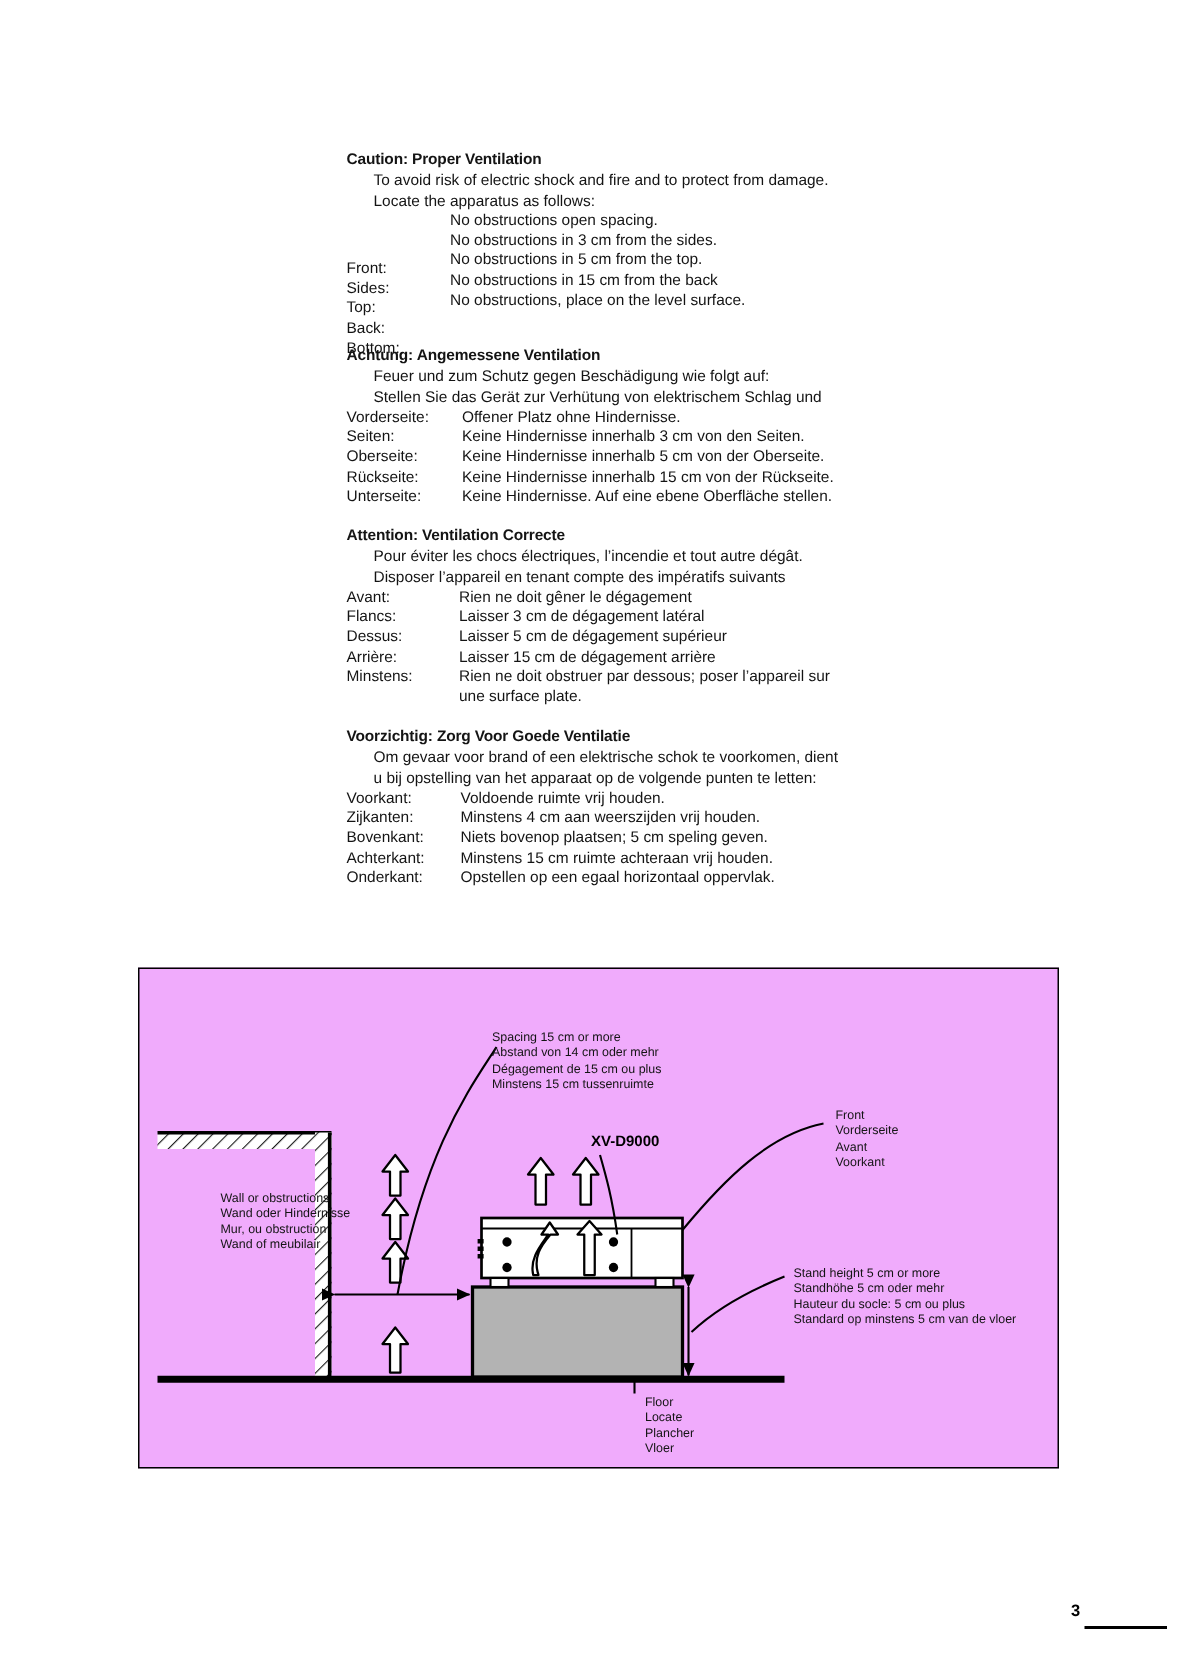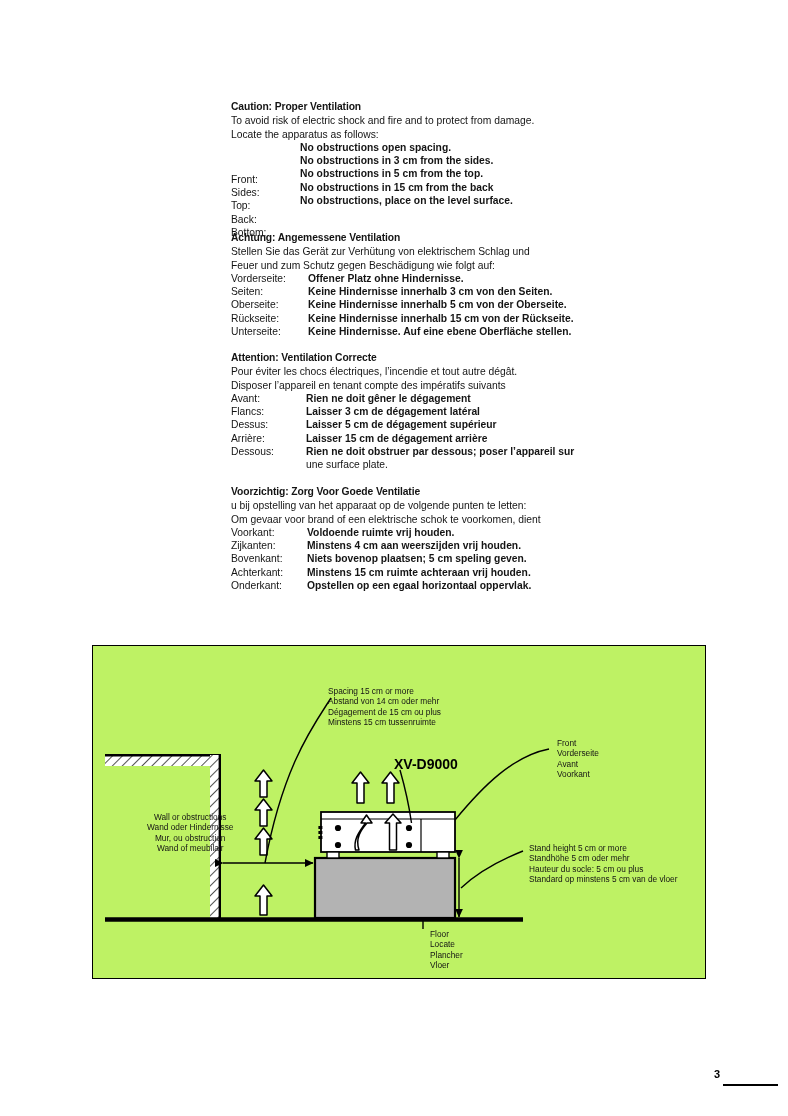--- a/index.html
+++ b/index.html
@@ -35,72 +35,71 @@
   .sec-de { top: 231px; }
   .sec-fr { top: 351px; }
   .sec-nl { top: 485px; }
 
   .sec-title {
     font-weight: bold;
     font-size: 10.3px;
     letter-spacing: -0.1px;
     margin-bottom: 1px;
   }
-  .sec-line { display: block; }
+  .sec-line { display: block; margin-left: 18px; }
   .row {
     display: block;
     position: relative;
     height: 13.3px;
   }
   .row .k {
     display: inline-block;
     vertical-align: top;
   }
   .row .v {
     display: inline-block;
     vertical-align: top;
-    font-weight: bold;
   }
   
   .sec-en .row .k { width: 69px; margin-top: 32px; }
   .sec-de .row .k { width: 77px; }
   .sec-fr .row .k { width: 75px; }
   .sec-nl .row .k { width: 76px; }
   .cont { display: block; padding-left: 75px; }
 
   
   .diagram {
     position: absolute;
     left: 92px;
     top: 645px;
     width: 614px;
     height: 334px;
     border: 1.6px solid #000;
     box-sizing: border-box;
-    background: #bef264;
+    background: #f0abfc;
   }
   .dg {
     position: absolute;
     left: 0; top: 0;
     width: 614px;
     height: 334px;
   }
 
   
   .dlabel {
     position: absolute;
     font-size: 8.3px;
     line-height: 10.4px;
     color: #141414;
     white-space: nowrap;
   }
   .dlabel span { display: block; }
   .dmodel {
     position: absolute;
-    font-size: 14px;
+    font-size: 10px;
     font-weight: bold;
     color: #000;
     white-space: nowrap;
     text-align: right;
   }
 
   
   .pagenum {
     position: absolute;
     left: 714px;
@@ -129,45 +128,45 @@
     <span class="sec-line">Locate the apparatus as follows:</span>
     <span class="row"><span class="k">Front:</span><span class="v">No obstructions open spacing.</span></span>
     <span class="row"><span class="k">Sides:</span><span class="v">No obstructions in 3 cm from the sides.</span></span>
     <span class="row"><span class="k">Top:</span><span class="v">No obstructions in 5 cm from the top.</span></span>
     <span class="row"><span class="k">Back:</span><span class="v">No obstructions in 15 cm from the back</span></span>
     <span class="row"><span class="k">Bottom:</span><span class="v">No obstructions, place on the level surface.</span></span>
   </div>
 
   <div class="txt-section sec-de">
     <div class="sec-title">Achtung: Angemessene Ventilation</div>
+    <span class="sec-line">Feuer und zum Schutz gegen Beschädigung wie folgt auf:</span>
     <span class="sec-line">Stellen Sie das Gerät zur Verhütung von elektrischem Schlag und</span>
-    <span class="sec-line">Feuer und zum Schutz gegen Beschädigung wie folgt auf:</span>
     <span class="row"><span class="k">Vorderseite:</span><span class="v">Offener Platz ohne Hindernisse.</span></span>
     <span class="row"><span class="k">Seiten:</span><span class="v">Keine Hindernisse innerhalb 3 cm von den Seiten.</span></span>
     <span class="row"><span class="k">Oberseite:</span><span class="v">Keine Hindernisse innerhalb 5 cm von der Oberseite.</span></span>
     <span class="row"><span class="k">Rückseite:</span><span class="v">Keine Hindernisse innerhalb 15 cm von der Rückseite.</span></span>
     <span class="row"><span class="k">Unterseite:</span><span class="v">Keine Hindernisse.  Auf eine ebene Oberfläche stellen.</span></span>
   </div>
 
   <div class="txt-section sec-fr">
     <div class="sec-title">Attention: Ventilation Correcte</div>
     <span class="sec-line">Pour éviter les chocs électriques, l’incendie et tout autre dégât.</span>
     <span class="sec-line">Disposer l’appareil en tenant compte des impératifs suivants</span>
     <span class="row"><span class="k">Avant:</span><span class="v">Rien ne doit gêner le dégagement</span></span>
     <span class="row"><span class="k">Flancs:</span><span class="v">Laisser 3 cm de dégagement latéral</span></span>
     <span class="row"><span class="k">Dessus:</span><span class="v">Laisser 5 cm de dégagement supérieur</span></span>
     <span class="row"><span class="k">Arrière:</span><span class="v">Laisser 15 cm de dégagement arrière</span></span>
-    <span class="row"><span class="k">Dessous:</span><span class="v">Rien ne doit obstruer par dessous; poser l’appareil sur</span></span>
+    <span class="row"><span class="k">Minstens:</span><span class="v">Rien ne doit obstruer par dessous; poser l’appareil sur</span></span>
     <span class="cont">une surface plate.</span>
   </div>
 
   <div class="txt-section sec-nl">
     <div class="sec-title">Voorzichtig: Zorg Voor Goede Ventilatie</div>
+    <span class="sec-line">Om gevaar voor brand of een elektrische schok te voorkomen, dient</span>
     <span class="sec-line">u bij opstelling van het apparaat op de volgende punten te letten:</span>
-    <span class="sec-line">Om gevaar voor brand of een elektrische schok te voorkomen, dient</span>
     <span class="row"><span class="k">Voorkant:</span><span class="v">Voldoende ruimte vrij houden.</span></span>
     <span class="row"><span class="k">Zijkanten:</span><span class="v">Minstens 4 cm aan weerszijden vrij houden.</span></span>
     <span class="row"><span class="k">Bovenkant:</span><span class="v">Niets bovenop plaatsen; 5 cm speling geven.</span></span>
     <span class="row"><span class="k">Achterkant:</span><span class="v">Minstens 15 cm ruimte achteraan vrij houden.</span></span>
     <span class="row"><span class="k">Onderkant:</span><span class="v">Opstellen op een egaal horizontaal oppervlak.</span></span>
   </div>
 
   <div class="diagram">
     <svg class="dg" viewBox="0 0 614 334" width="614" height="334">
       <defs>
@@ -247,21 +246,21 @@
       <path d="M 330 283 L 330 274" fill="none" stroke="#000" stroke-width="1.4"></path>
     </svg>
 
     <div class="dlabel" style="left:235px; top:40px;">
       <span>Spacing 15 cm or more</span>
       <span>Abstand von 14 cm oder mehr</span>
       <span>Dégagement de 15 cm ou plus</span>
       <span>Minstens 15 cm tussenruimte</span>
     </div>
 
-    <div class="dlabel" style="left:54px; top:166px;text-align:center;">
+    <div class="dlabel" style="left:54px; top:147px;">
       <span>Wall or obstructions</span>
       <span>Wand oder Hindernisse</span>
       <span>Mur, ou obstruction</span>
       <span>Wand of meubilair</span>
     </div>
 
     <div class="dmodel" style="left:301px; top:110px;">XV-D9000</div>
 
     <div class="dlabel" style="left:464px; top:92px;">
       <span>Front</span>

